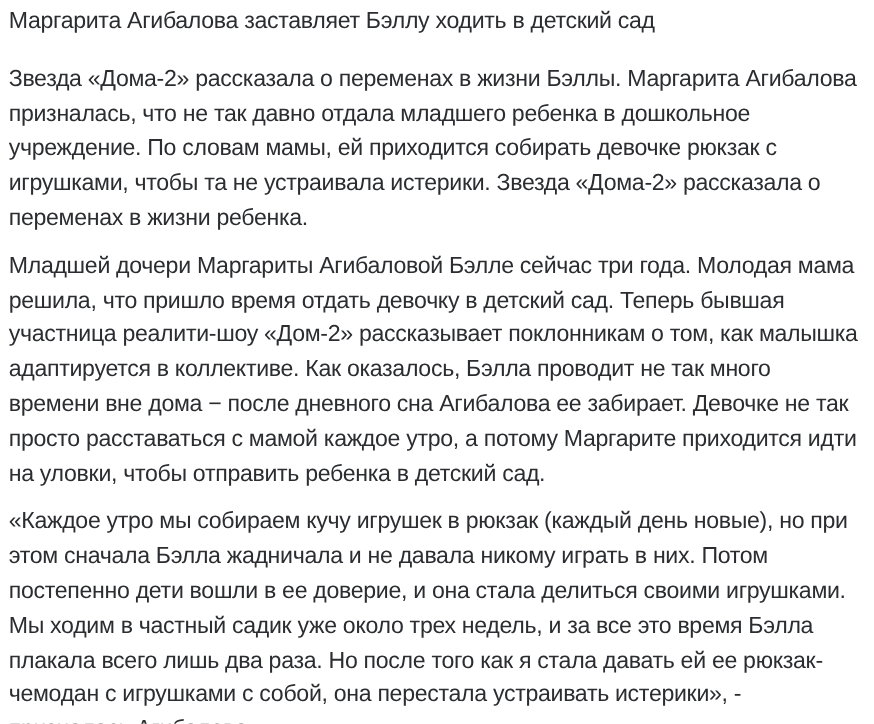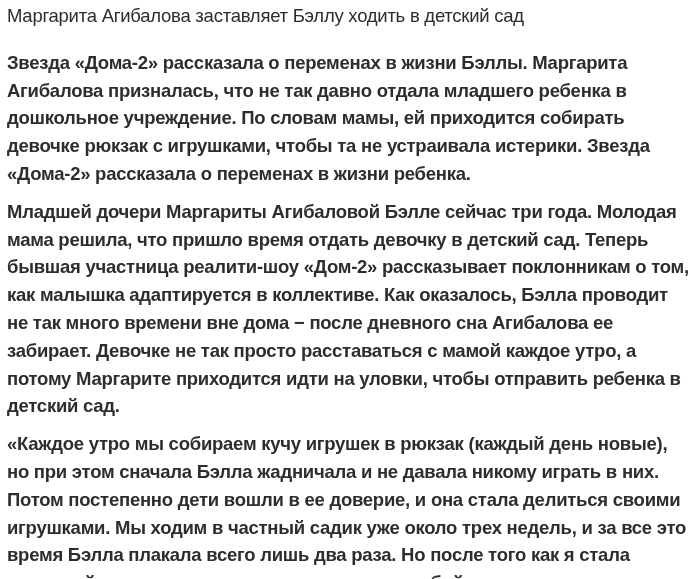--- a/index.html
+++ b/index.html
@@ -28,21 +28,20 @@
   .article h1 {
     font-size: 18.5px;
     line-height: 27.8px;
     font-weight: 400;
     margin: 0 0 19px 0;
     padding: 0;
   }
   .article p {
     margin: 0 0 10px 0;
     padding: 0;
-    font-weight: bold;
   }
   .article p:last-child {
     margin-bottom: 0;
   }
 </style>
 </head>
 <body>
 
 <div class="article">
   <h1>Маргарита Агибалова заставляет Бэллу ходить в детский сад</h1>

